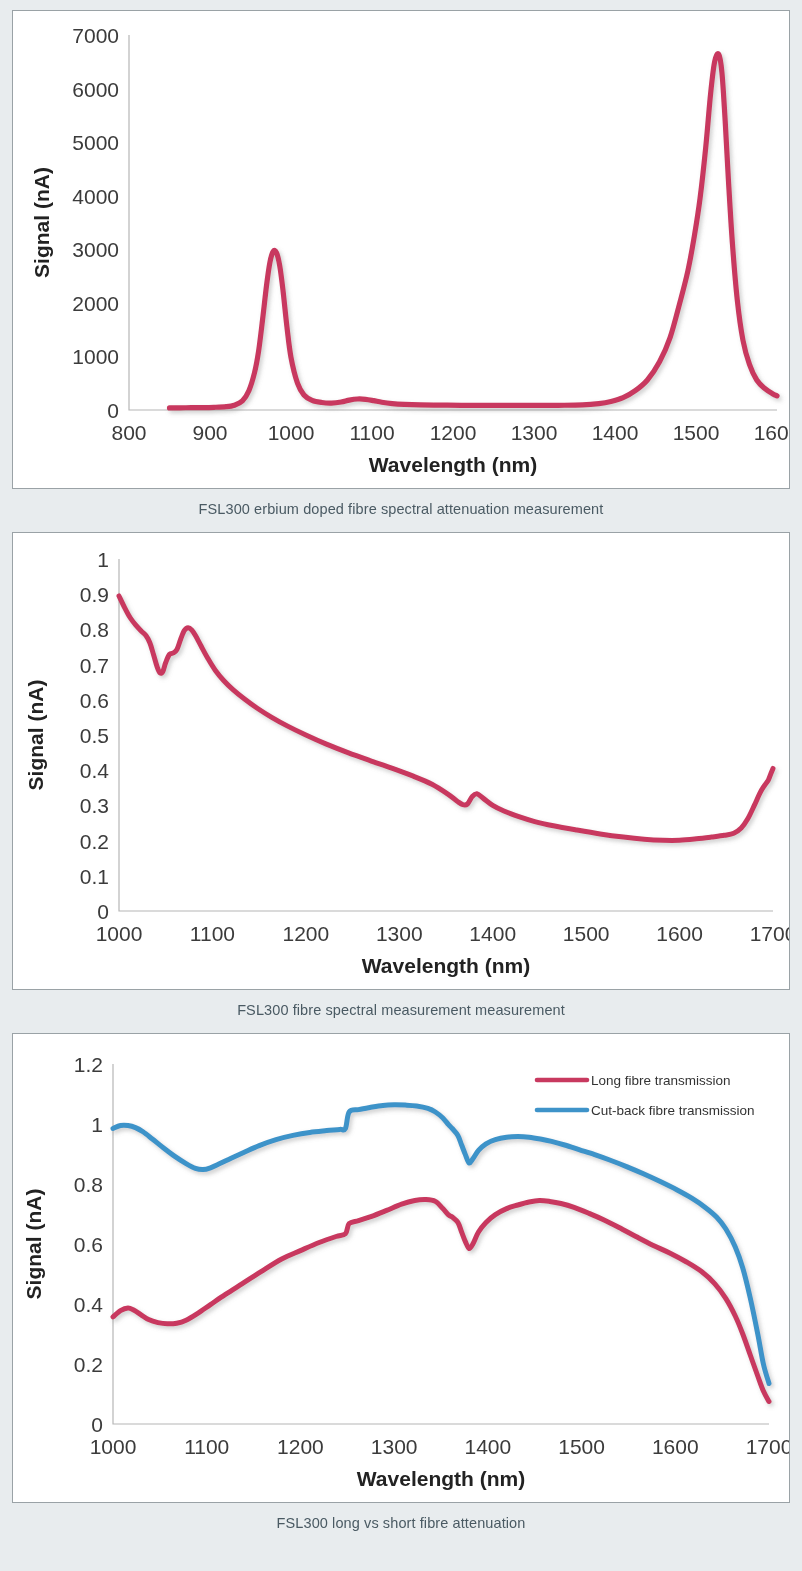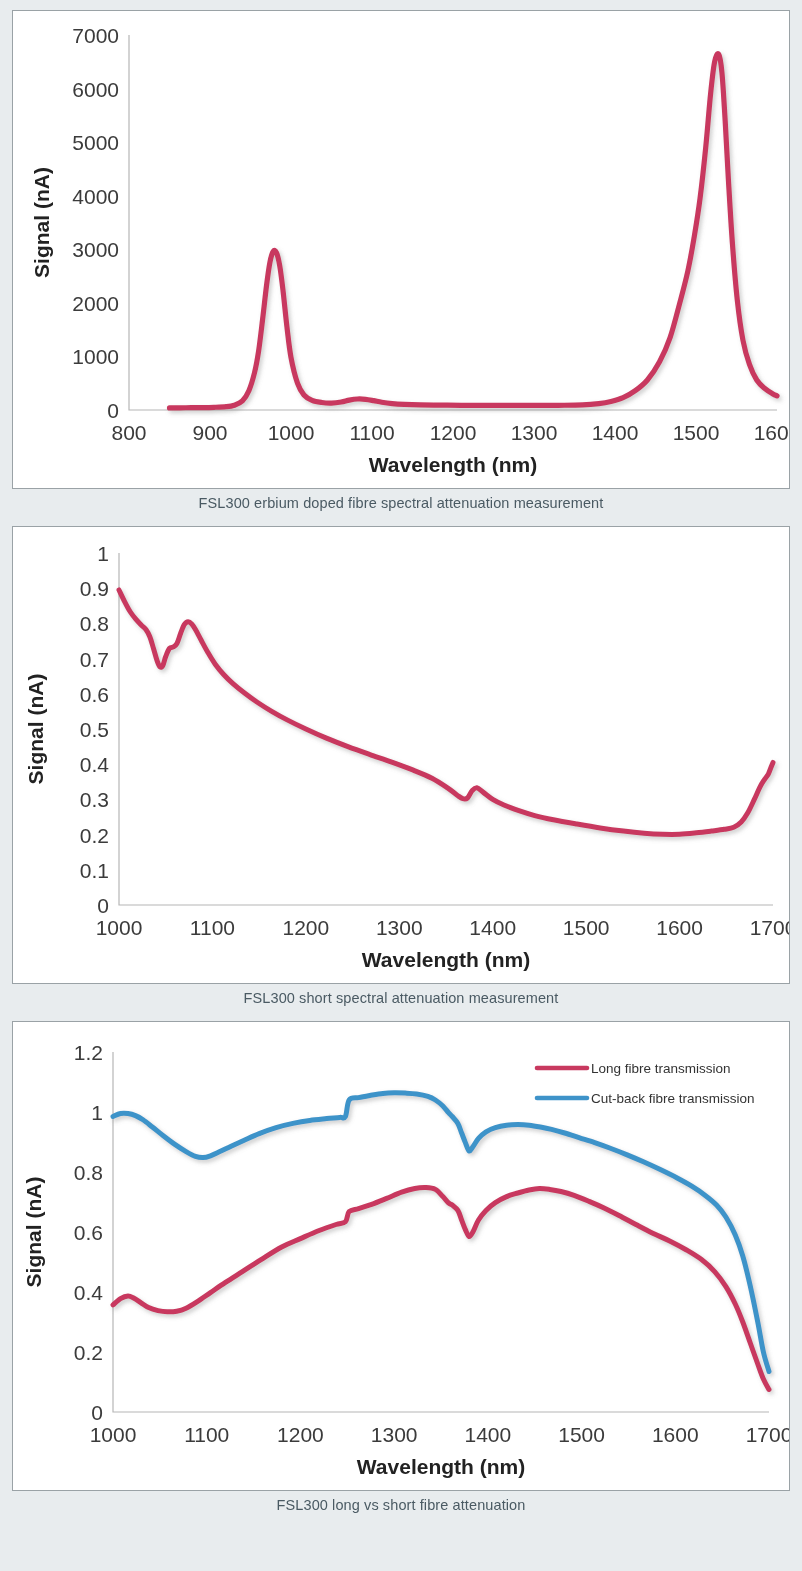--- a/index.html
+++ b/index.html
@@ -23,21 +23,21 @@
     position:relative;
   }
   .fig1{height:479px;}
   .fig2{height:458px;}
   .fig3{height:470px;}
   .caption{
     text-align:center;
     color:#4a5a63;
     font-size:14.5px;
     font-family:"Liberation Sans", sans-serif;
-    padding-top:6px;
+    padding-top:12px;
     letter-spacing:0.1px;
   }
   .fig-wrap{display:flex;flex-direction:column;}
   svg{display:block;}
   .tick-label{
     font-family:"Liberation Sans", sans-serif;
     font-size:21px;
     fill:#3b3b3b;
   }
   .axis-title{
@@ -119,21 +119,21 @@
           <text x="386.2857142857143" y="408" text-anchor="middle" class="tick-label">1300</text>
           <text x="479.71428571428567" y="408" text-anchor="middle" class="tick-label">1400</text>
           <text x="573.1428571428571" y="408" text-anchor="middle" class="tick-label">1500</text>
           <text x="666.5714285714286" y="408" text-anchor="middle" class="tick-label">1600</text>
           <text x="760" y="408" text-anchor="middle" class="tick-label">1700</text>
           <text x="30" y="202" text-anchor="middle" transform="rotate(-90 30 202)" class="axis-title">Signal (nA)</text>
           <text x="433" y="440" text-anchor="middle" class="axis-title">Wavelength (nm)</text>
           <path d="M 106.00 62.96 C 106.93 64.90, 109.74 70.94, 111.61 74.58 C 113.47 78.21, 115.34 81.85, 117.21 84.78 C 119.08 87.72, 120.95 89.95, 122.82 92.18 C 124.69 94.41, 126.71 96.40, 128.42 98.16 C 130.14 99.92, 131.69 100.80, 133.09 102.74 C 134.50 104.67, 135.59 106.61, 136.83 109.78 C 138.08 112.94, 139.32 117.64, 140.57 121.74 C 141.81 125.85, 143.22 131.37, 144.31 134.42 C 145.40 137.47, 146.17 139.40, 147.11 140.05 C 148.04 140.69, 148.98 140.05, 149.91 138.29 C 150.85 136.53, 151.62 132.30, 152.71 129.49 C 153.80 126.67, 155.21 122.98, 156.45 121.39 C 157.70 119.81, 158.94 120.81, 160.19 119.98 C 161.43 119.16, 162.68 118.75, 163.93 116.46 C 165.17 114.18, 166.42 109.42, 167.66 106.26 C 168.91 103.09, 170.15 99.39, 171.40 97.46 C 172.65 95.52, 173.89 94.70, 175.14 94.64 C 176.38 94.58, 177.63 95.75, 178.87 97.10 C 180.12 98.45, 181.05 100.04, 182.61 102.74 C 184.17 105.43, 186.19 109.54, 188.22 113.30 C 190.24 117.05, 192.42 121.27, 194.76 125.26 C 197.09 129.25, 199.58 133.54, 202.23 137.23 C 204.88 140.93, 207.68 144.21, 210.64 147.44 C 213.60 150.67, 216.56 153.54, 219.98 156.59 C 223.41 159.64, 227.15 162.63, 231.19 165.74 C 235.24 168.85, 239.76 172.20, 244.27 175.25 C 248.79 178.30, 253.31 181.11, 258.29 184.05 C 263.27 186.98, 268.41 189.86, 274.17 192.85 C 279.93 195.84, 286.32 198.95, 292.86 202.00 C 299.40 205.05, 306.40 208.22, 313.41 211.15 C 320.42 214.09, 327.74 216.90, 334.90 219.60 C 342.06 222.30, 349.07 224.76, 356.39 227.34 C 363.71 229.93, 371.49 232.45, 378.81 235.09 C 386.13 237.73, 393.60 240.49, 400.30 243.18 C 407.00 245.88, 413.22 248.29, 418.99 251.28 C 424.75 254.27, 430.66 258.32, 434.87 261.14 C 439.07 263.95, 441.72 266.42, 444.21 268.18 C 446.70 269.94, 448.10 271.23, 449.82 271.70 C 451.53 272.17, 452.93 272.34, 454.49 270.99 C 456.05 269.64, 457.60 265.30, 459.16 263.60 C 460.72 261.90, 461.96 260.49, 463.83 260.78 C 465.70 261.08, 467.72 263.42, 470.37 265.36 C 473.02 267.30, 476.29 270.29, 479.71 272.40 C 483.14 274.51, 486.57 276.15, 490.93 278.03 C 495.29 279.91, 500.74 281.90, 505.87 283.66 C 511.01 285.42, 516.00 287.07, 521.76 288.59 C 527.52 290.12, 533.44 291.41, 540.44 292.82 C 547.45 294.22, 556.01 295.69, 563.80 297.04 C 571.59 298.39, 579.37 299.74, 587.16 300.91 C 594.94 302.09, 603.20 303.20, 610.51 304.08 C 617.83 304.96, 624.53 305.66, 631.07 306.19 C 637.61 306.72, 643.84 307.07, 649.75 307.25 C 655.67 307.42, 660.97 307.48, 666.57 307.25 C 672.18 307.01, 678.09 306.37, 683.39 305.84 C 688.68 305.31, 693.67 304.67, 698.34 304.08 C 703.01 303.49, 707.68 302.97, 711.42 302.32 C 715.15 301.67, 717.96 301.44, 720.76 300.21 C 723.56 298.98, 725.90 297.33, 728.23 294.93 C 730.57 292.52, 732.59 289.53, 734.77 285.78 C 736.95 282.02, 739.29 276.68, 741.31 272.40 C 743.34 268.12, 745.21 263.42, 746.92 260.08 C 748.63 256.74, 750.19 254.51, 751.59 252.34 C 752.99 250.17, 754.24 249.11, 755.33 247.06 C 756.42 245.00, 757.35 241.95, 758.13 240.02 C 758.91 238.08, 759.69 236.20, 760.00 235.44" class="series" stroke="#C8395F" stroke-width="5" filter="url(#sh1)"></path>
         </svg>
     </div>
-    <div class="caption">FSL300 short spectral attenuation measurement</div>
+    <div class="caption">FSL300 fibre spectral measurement measurement</div>
   </div>
 
   <div class="fig-wrap">
     <div class="figure fig3">
       <svg id="svg-2" width="776" height="468" viewBox="0 0 776 468">
           <defs>
             <filter id="sh2" x="-20%" y="-20%" width="150%" height="150%">
               <feDropShadow dx="2.2" dy="2.6" stdDeviation="2.2" flood-color="#7a7a7a" flood-opacity="0.38"></feDropShadow>
             </filter>
           </defs>

